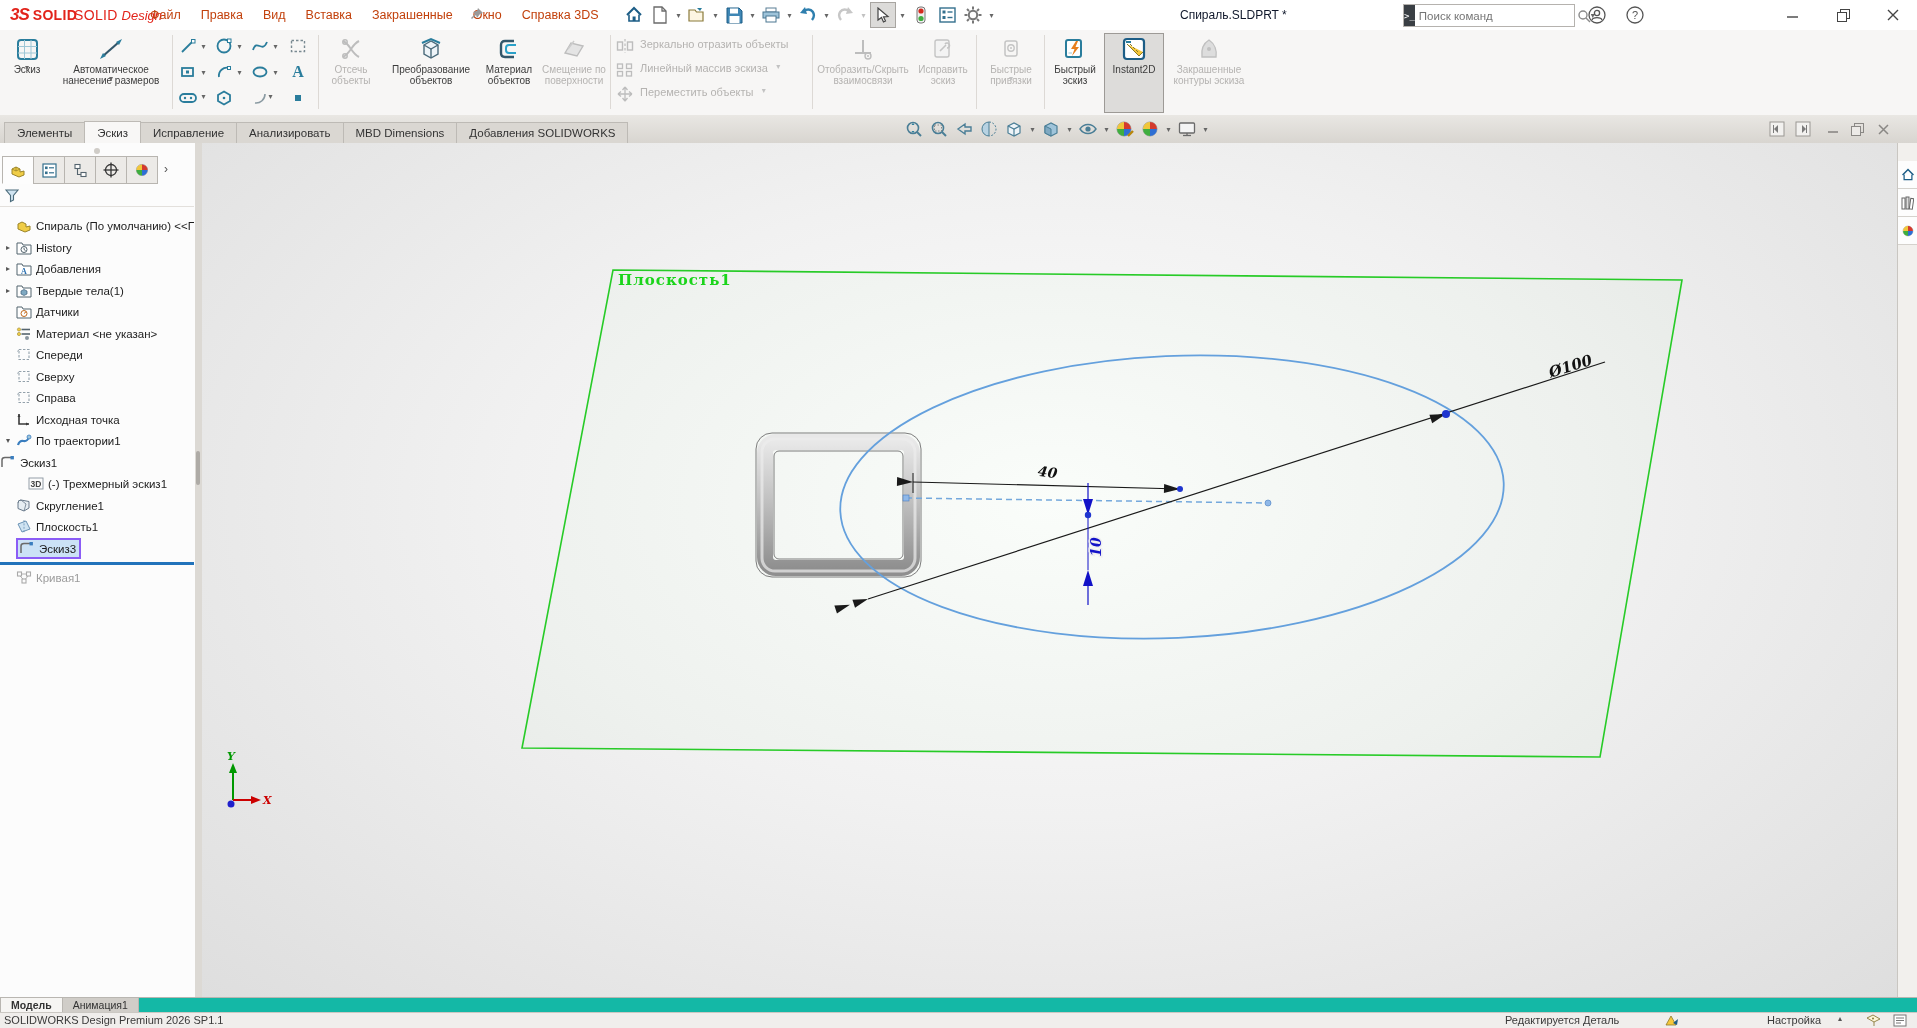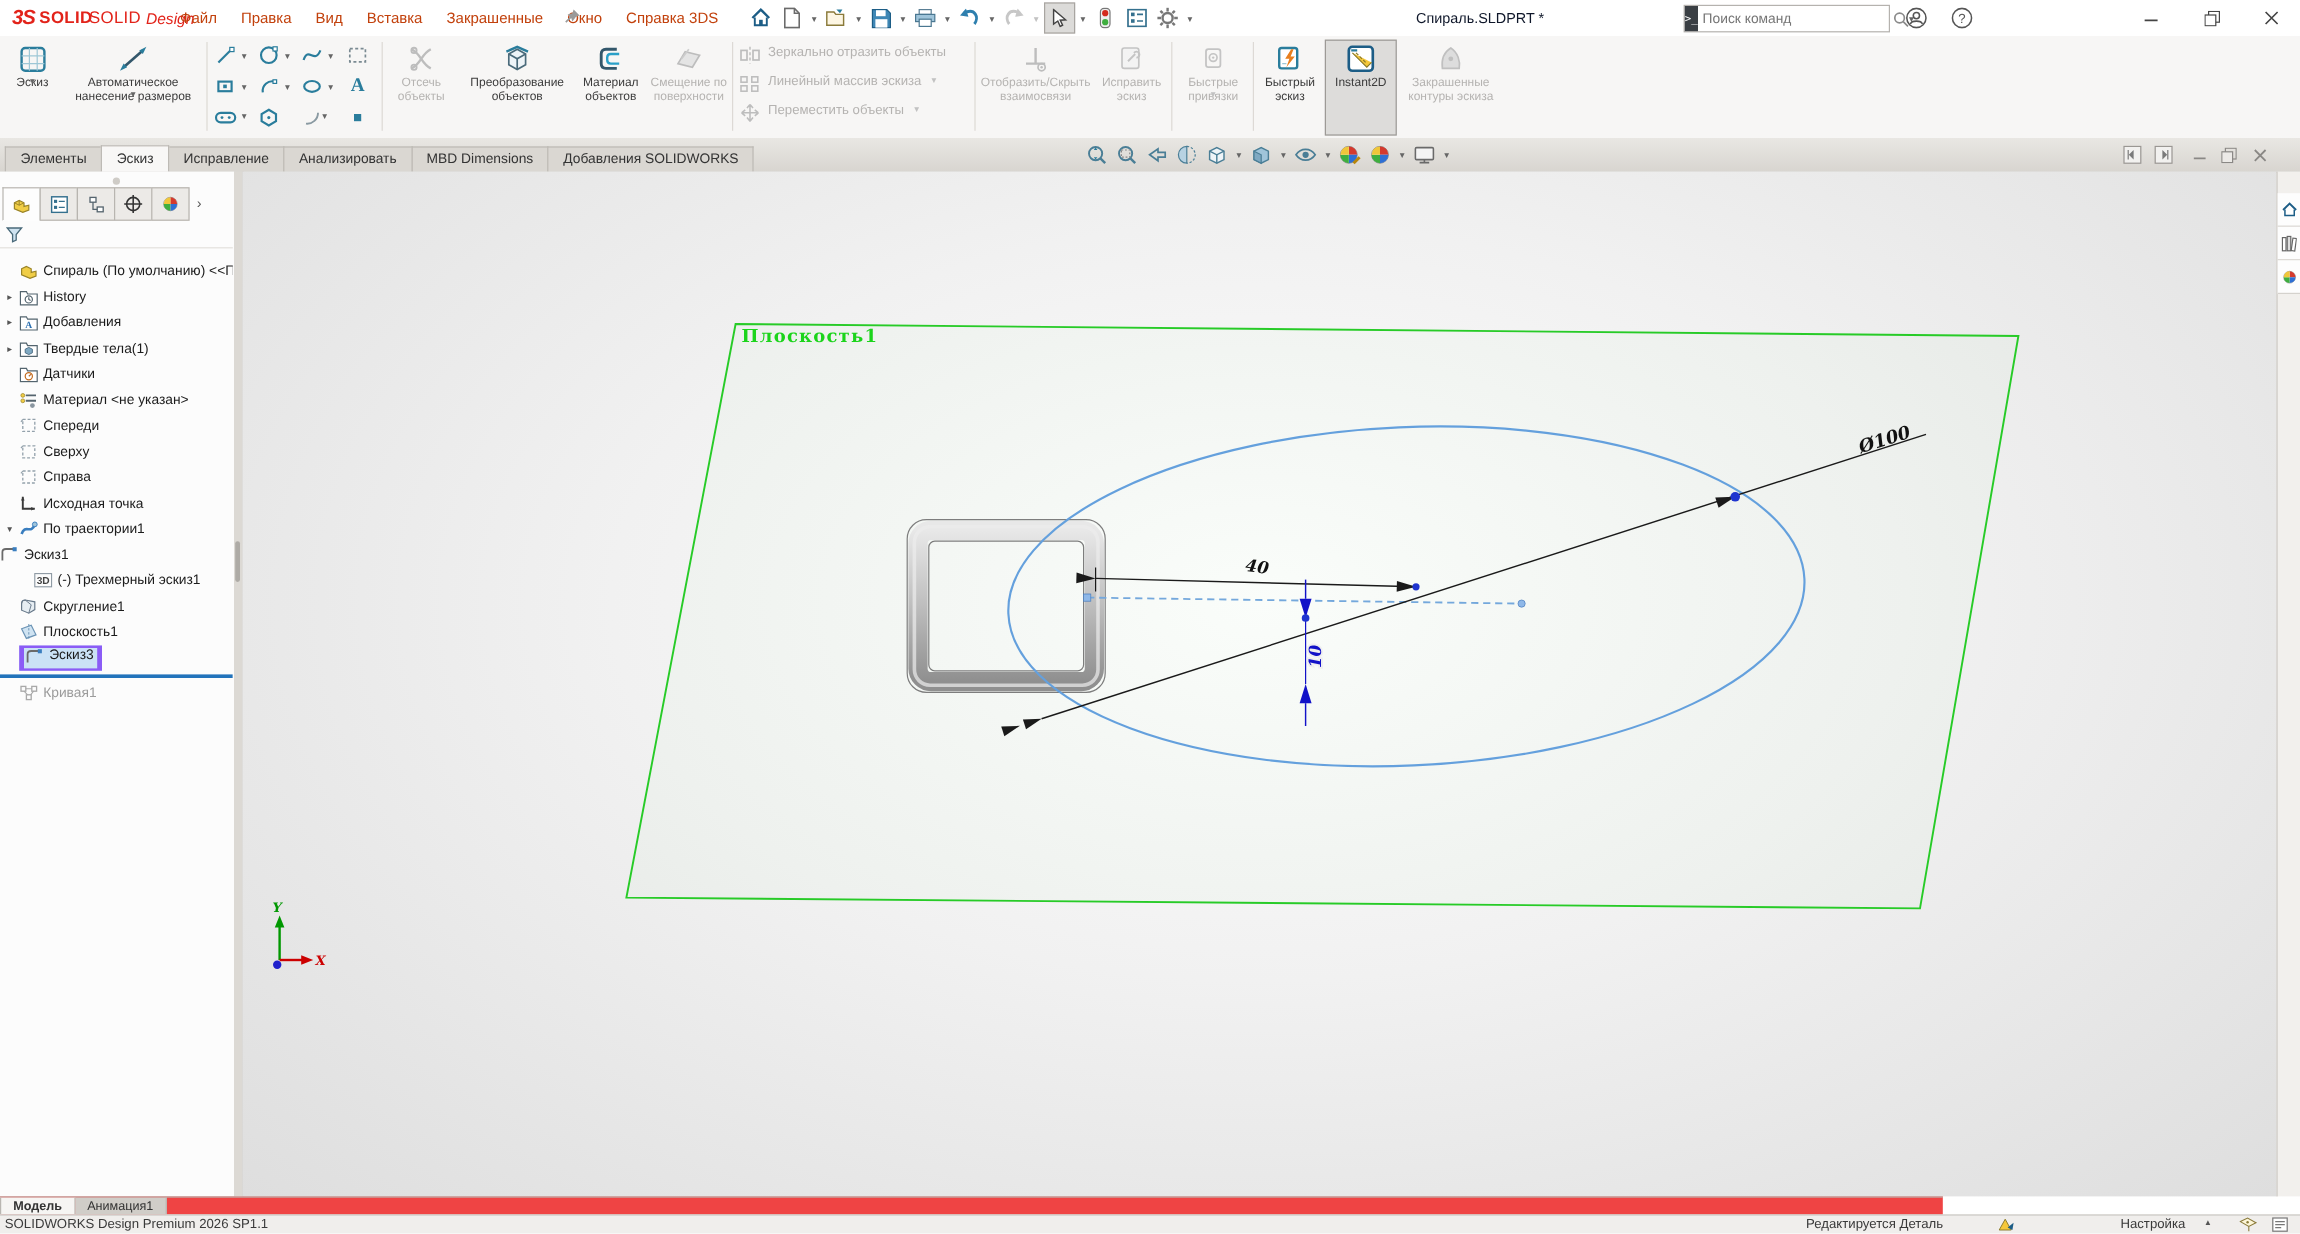--- a/index.html
+++ b/index.html
@@ -51,34 +51,34 @@
   .fmtabs{position:absolute;left:2px;top:13px;width:190px;height:26px;display:flex}
   .fmtab{width:30px;height:26px;display:flex;align-items:center;justify-content:center;border:1px solid #b8b5b0;margin-right:-1px;background:#eceae7}
   .fmtab.active{background:#fdfdfd;border-bottom-color:#fdfdfd}
   .fmtab.chev{width:18px;border:0;background:transparent;color:#555;font-size:12px}
   .filterrow{position:absolute;left:0;top:40px;width:194px;height:24px;border-bottom:1px solid #e3e0dc;display:flex;align-items:center;padding-left:4px;box-sizing:border-box}
   .fmtree{position:absolute;left:0;top:72px;width:194px;height:560px;overflow:hidden}
   .trow{position:absolute;left:0;width:194px;height:21px;display:flex;align-items:center;font-size:11.5px;color:#1c1c1c;white-space:nowrap;overflow:hidden}
   .trow .xarrow{width:10px;margin-left:6px;font-size:8px;color:#555;flex:none}
   .trow .noarrow{width:10px;margin-left:6px;flex:none}
   .trow .ticon{width:16px;height:15px;margin-right:4px;flex:none}
-  .selbox{display:flex;align-items:flex-start;background:#cbe2f6;border:4px solid #8b5cf6;padding:0 3px 0 1px;height:17px}
+  .selbox{display:flex;align-items:center;background:#cbe2f6;border:2px solid #8b5cf6;padding:0 3px 0 1px;height:17px}
   .rollback{position:absolute;left:0;width:194px;height:3px;background:#2273bb}
   .grayed{color:#9c9c9c}
   
   .splitter{position:absolute;left:195px;top:143px;width:7px;height:854px;background:#dcd9d4;border-right:1px solid #c9c6c1}
   .splitter .grip{position:absolute;left:1px;top:308px;width:4px;height:34px;border-radius:2px;background:#aeaba6}
   
   .viewport{position:absolute;left:202px;top:143px;width:1695px;height:854px;
             background:radial-gradient(ellipse at 50% 42%,#fdfdfd 0%,#f1f1f1 45%,#dedede 100%)}
   
   .taskpane{position:absolute;left:1897px;top:143px;width:20px;height:854px;background:#f2f0ed;border-left:1px solid #c9c6c1}
   .tpcell{width:19px;height:27px;display:flex;align-items:center;justify-content:center;border-bottom:1px solid #d5d2cd;background:#fdfdfd}
   
-  .doctabs{position:absolute;left:0;top:997px;width:1619px;height:15px;background:#ef4444;border-top:1px solid #b9b6b1;font-size:10.5px}
+  .doctabs{position:absolute;left:0;top:997px;width:1917px;height:15px;background:#14b8a6;border-top:1px solid #b9b6b1;font-size:10.5px}
   .dtab{display:inline-block;height:14px;line-height:14px;padding:0 10px;border-right:1px solid #b9b6b1;color:#333;background:#d0cdc8}
   .dtab.active{background:#f6f5f3;font-weight:bold;border-left:1px solid #b9b6b1}
   .statusbar{position:absolute;left:0;top:1012px;width:1917px;height:16px;background:#f0eeec;border-top:1px solid #cbc8c3;font-size:11px;color:#3a3a3a}
 </style>
 </head>
 <body>
 
 <div class="titlebar">
   <div class="logo">
     <span class="mark">3S</span>

